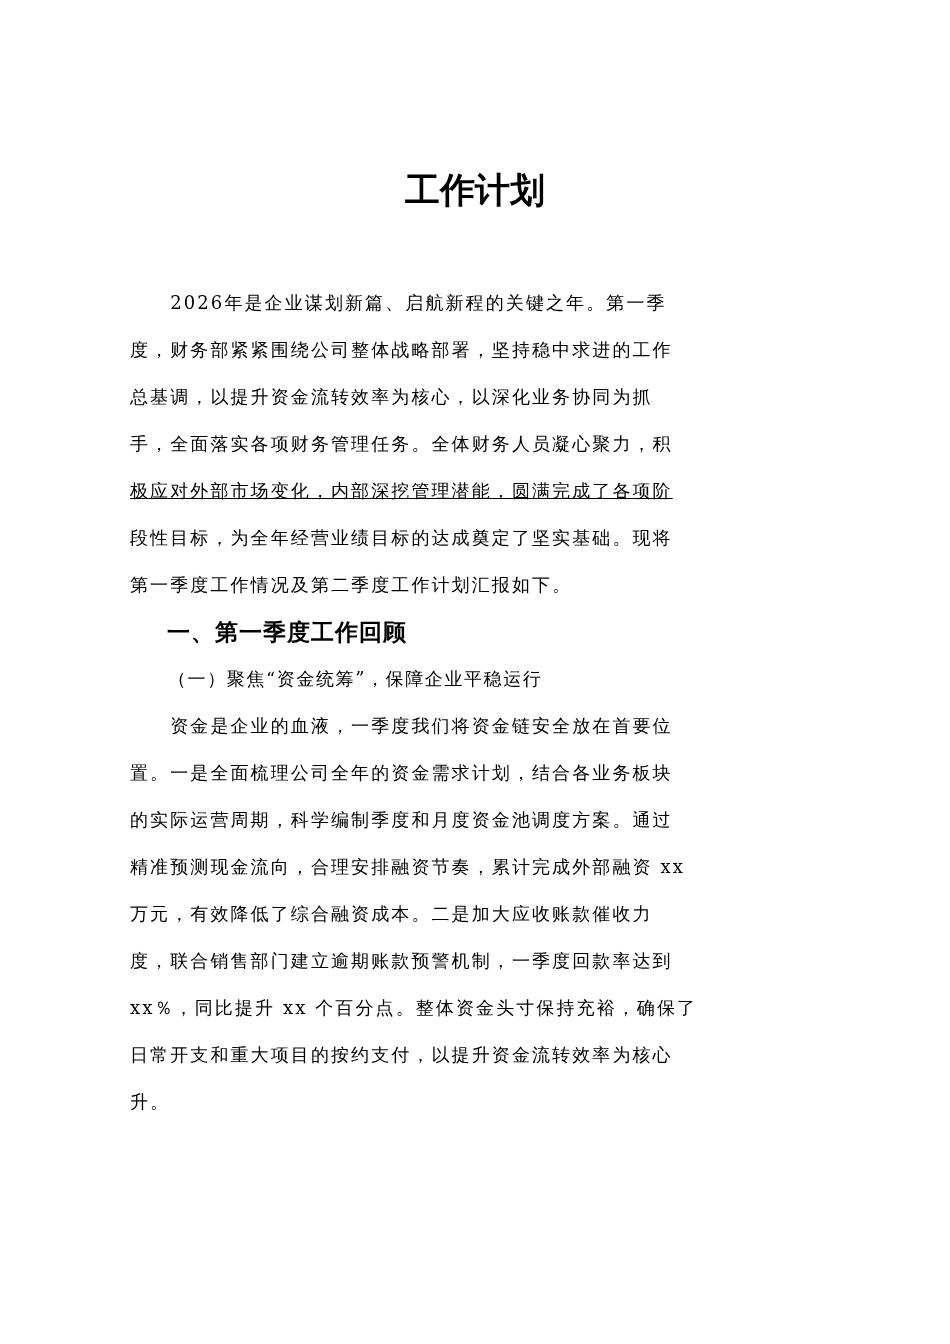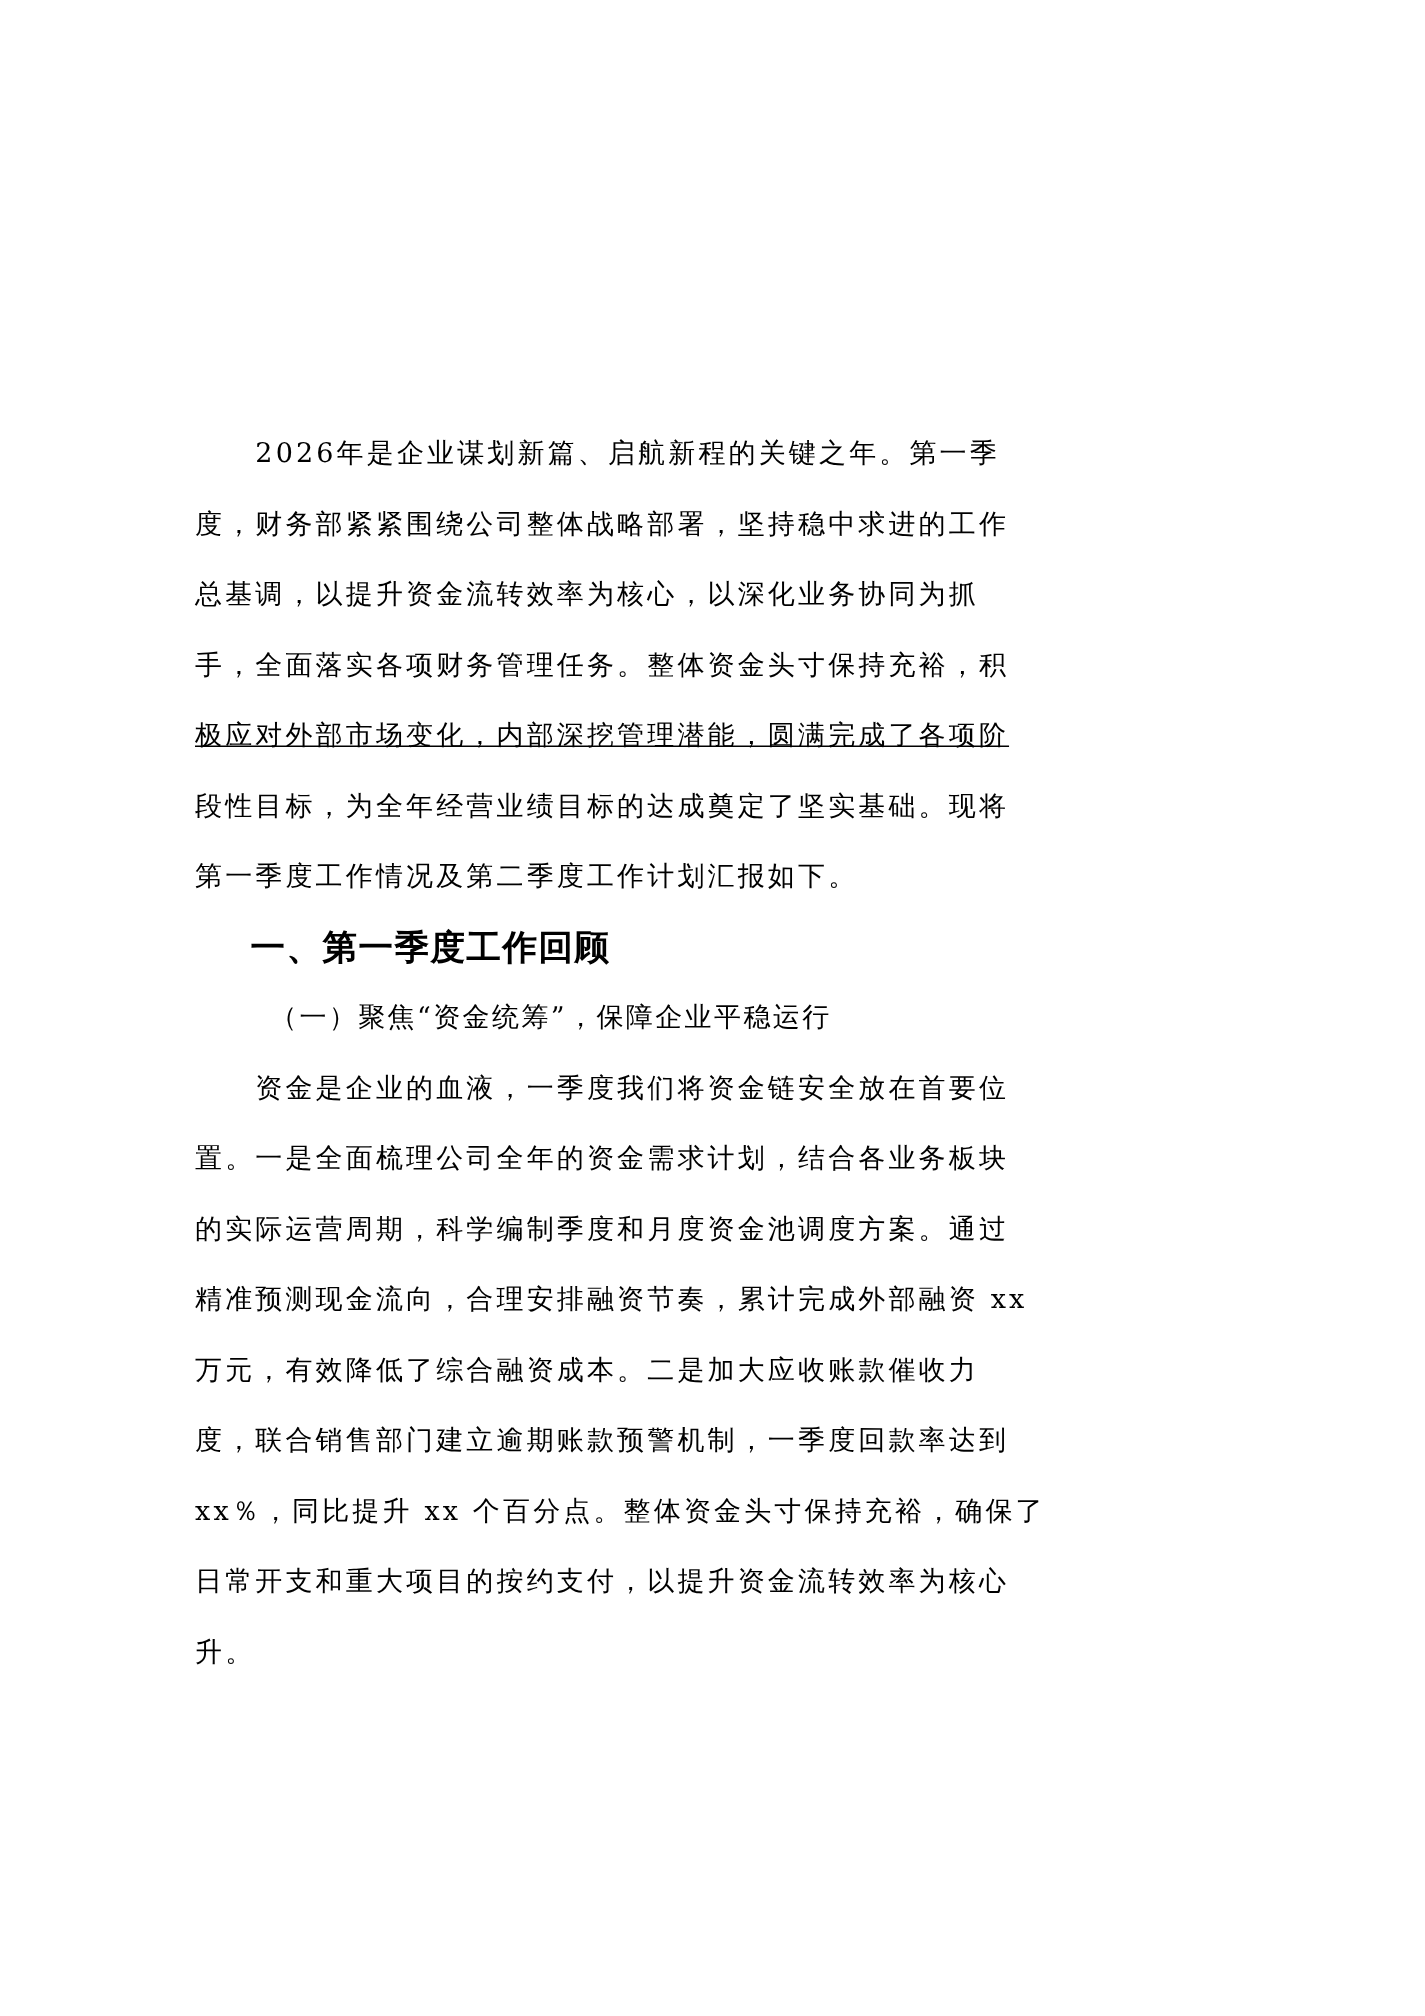--- a/index.html
+++ b/index.html
@@ -62,35 +62,36 @@
     .heading2 {
       letter-spacing: 1.6px;
     }
   </style>
 </head>
 <body>
 
 <div class="page">
 
   <div class="title" style="top:165px;">
+    <span class="tline">工作计划</span>
   </div>
 
   <div class="body-block" style="top:0;">
     <div class="line" style="top:288px;">　　2026年是企业谋划新篇、启航新程的关键之年。第一季</div>
     <div class="line" style="top:335px;">度，财务部紧紧围绕公司整体战略部署，坚持稳中求进的工作</div>
     <div class="line" style="top:382px;text-align:right;">总基调，以提升资金流转效率为核心，以深化业务协同为抓</div>
-    <div class="line" style="top:429px;">手，全面落实各项财务管理任务。整体资金头寸保持充裕，积</div>
+    <div class="line" style="top:429px;">手，全面落实各项财务管理任务。全体财务人员凝心聚力，积</div>
     <div class="line" style="top:476px;text-decoration:underline;">极应对外部市场变化，内部深挖管理潜能，圆满完成了各项阶</div>
     <div class="line" style="top:523px;text-align:right;">段性目标，为全年经营业绩目标的达成奠定了坚实基础。现将</div>
     <div class="line" style="top:570px;">第一季度工作情况及第二季度工作计划汇报如下。</div>
   </div>
 
   <div class="body-block" style="top:0;">
     <div class="line heading1" style="top:617px; left:37px;">一、第一季度工作回顾</div>
-    <div class="line heading2" style="top:664px; left:38px;margin-left:12px;">（一）聚焦“资金统筹”，保障企业平稳运行</div>
+    <div class="line heading2" style="top:664px; left:38px;">（一）聚焦“资金统筹”，保障企业平稳运行</div>
 
     <div class="line" style="top:711px;">　　资金是企业的血液，一季度我们将资金链安全放在首要位</div>
     <div class="line" style="top:758px;">置。一是全面梳理公司全年的资金需求计划，结合各业务板块</div>
     <div class="line" style="top:805px;">的实际运营周期，科学编制季度和月度资金池调度方案。通过</div>
     <div class="line" style="top:852px;">精准预测现金流向，合理安排融资节奏，累计完成外部融资 xx</div>
     <div class="line" style="top:899px;">万元，有效降低了综合融资成本。二是加大应收账款催收力</div>
     <div class="line" style="top:946px;">度，联合销售部门建立逾期账款预警机制，一季度回款率达到</div>
     <div class="line" style="top:993px;">xx％，同比提升 xx 个百分点。整体资金头寸保持充裕，确保了</div>
     <div class="line" style="top:1040px;">日常开支和重大项目的按约支付，以提升资金流转效率为核心</div>
     <div class="line" style="top:1087px;">升。</div>

